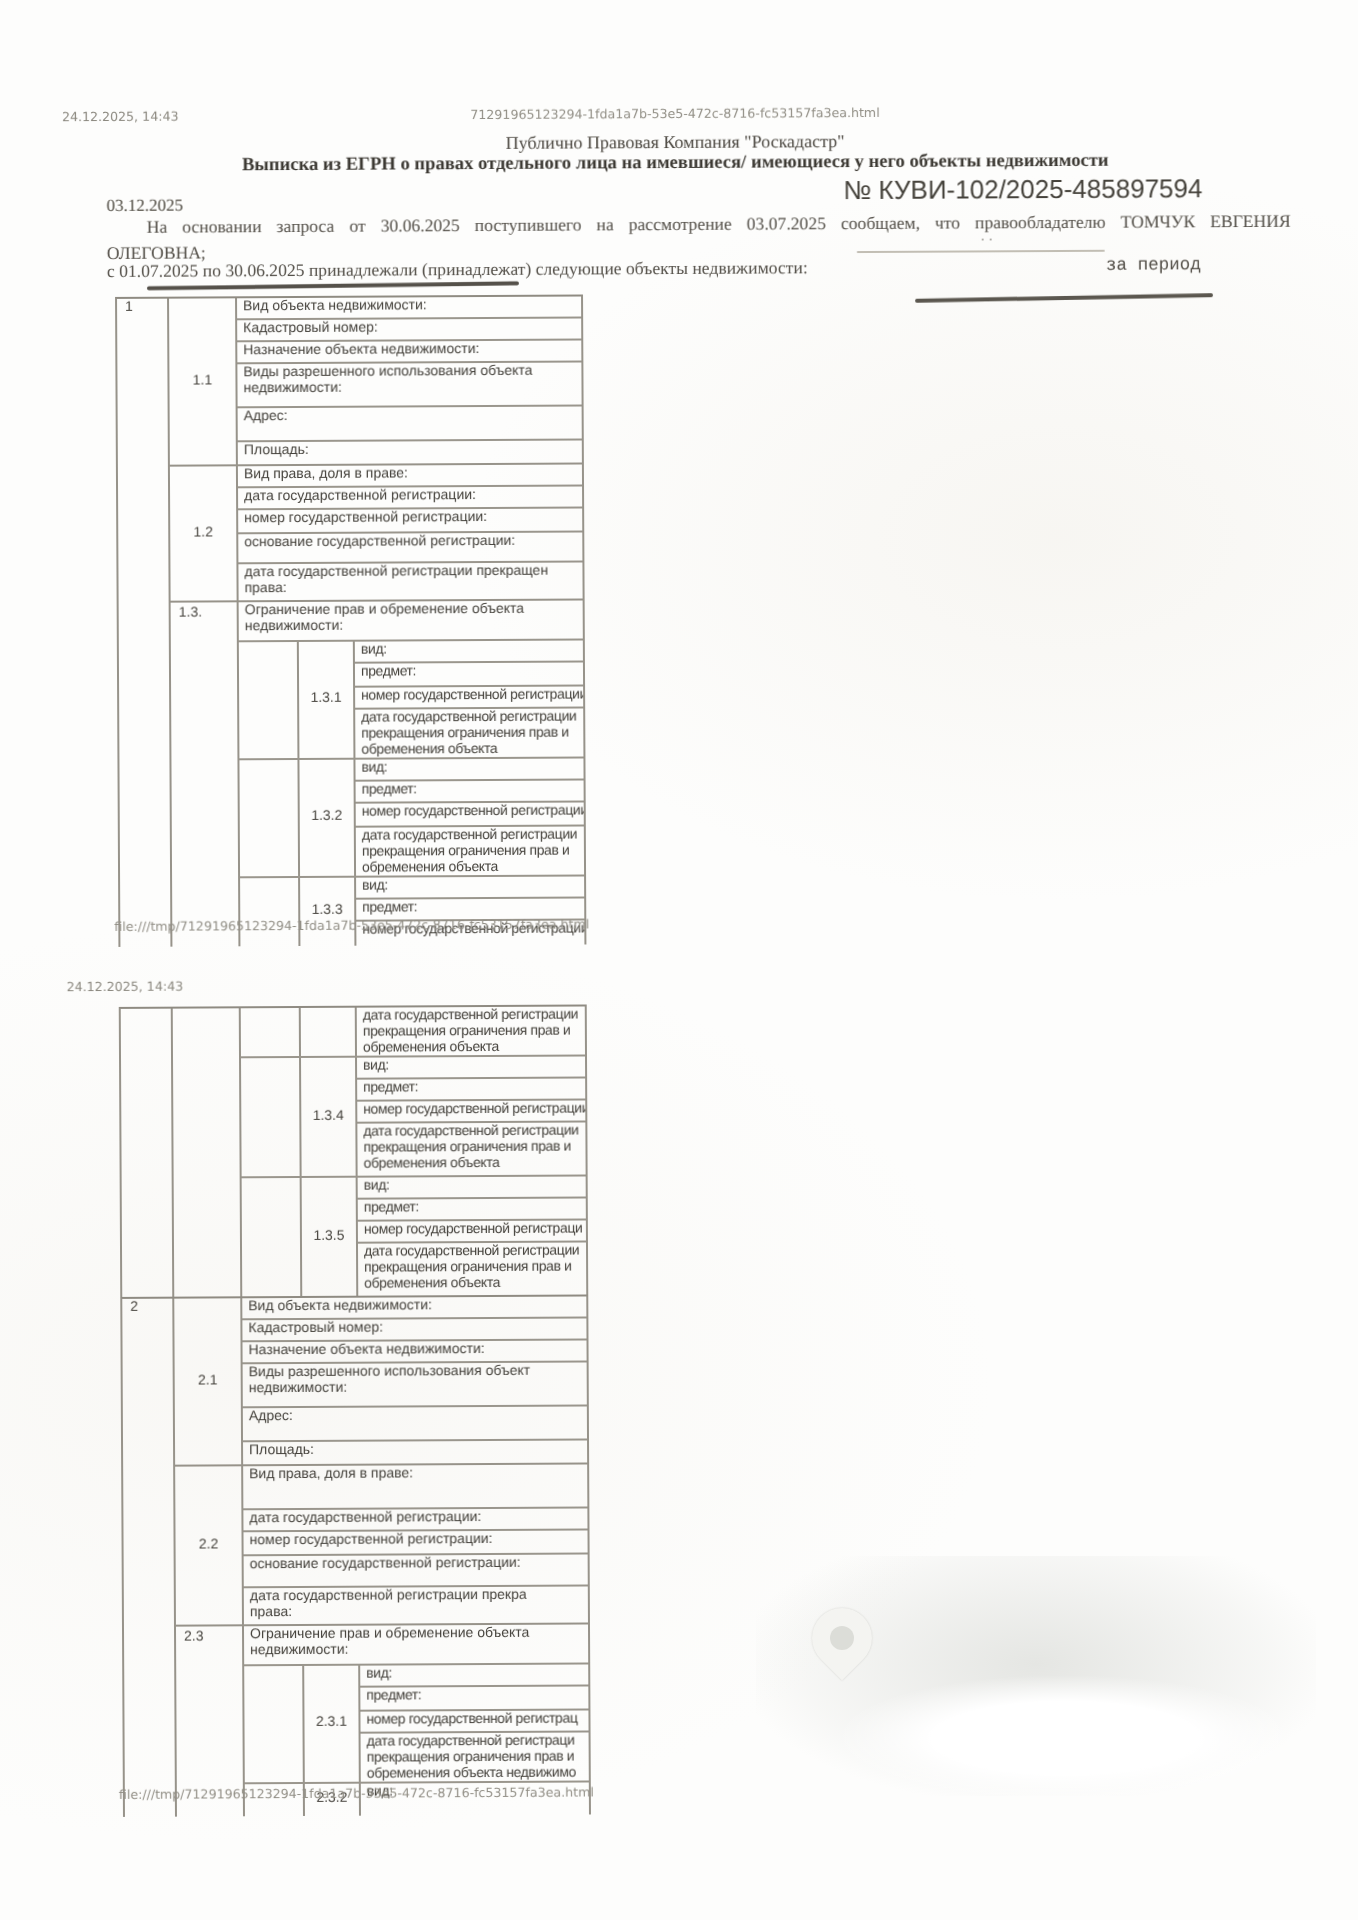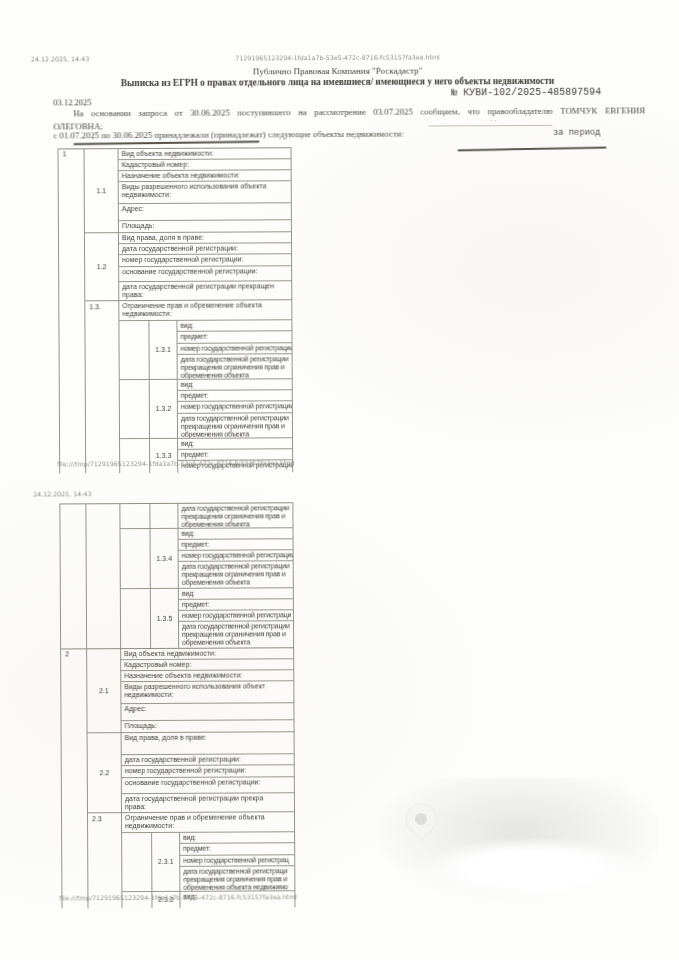--- a/index.html
+++ b/index.html
@@ -15,21 +15,21 @@
 
   
   .ts{position:absolute;font-family:"DejaVu Sans",sans-serif;font-size:6.3px;color:#8b887f;}
   .urltxt{position:absolute;font-family:"DejaVu Sans",sans-serif;font-size:6.3px;color:#928f86;}
   .center{left:0;right:0;text-align:center;}
   .org{position:absolute;left:0;right:0;top:66px;text-align:center;
        font-family:"Liberation Serif",serif;font-size:9px;color:#4a463f;}
   .doctitle{position:absolute;left:0;right:0;top:77px;text-align:center;
        font-family:"Liberation Serif",serif;font-size:9.3px;font-weight:bold;color:#3c3933;}
   .docnum{position:absolute;right:76px;top:88px;
-       font-family:Liberation Mono, monospace;font-size:10px;color:#45423b;}
+       font-family:Liberation Sans, sans-serif;font-size:13px;color:#45423b;}
   .docdate{position:absolute;left:55px;top:96px;
        font-family:"Liberation Serif",serif;font-size:8.5px;color:#4c483f;}
   .introl1{position:absolute;left:55px;top:107px;width:592px;text-indent:20px;
        text-align:justify;text-align-last:justify;
        font-family:"Liberation Serif",serif;font-size:8.8px;color:#524e47;}
   .introl2a{position:absolute;left:55px;top:120px;
        font-family:"Liberation Serif",serif;font-size:8.8px;color:#524e47;}
   .introl2b{position:absolute;right:77px;top:129px;
        font-family:Liberation Mono, monospace;font-size:8.8px;color:#524e47;text-align:right;}
   .introl3{position:absolute;left:55px;top:129px;

